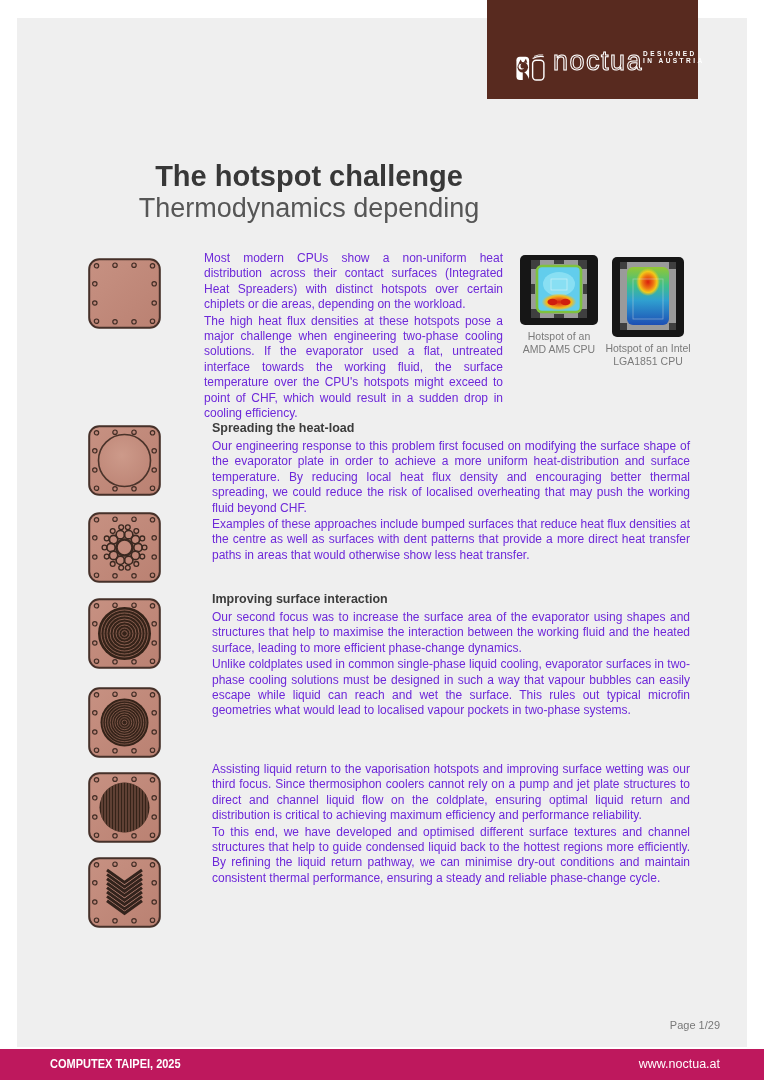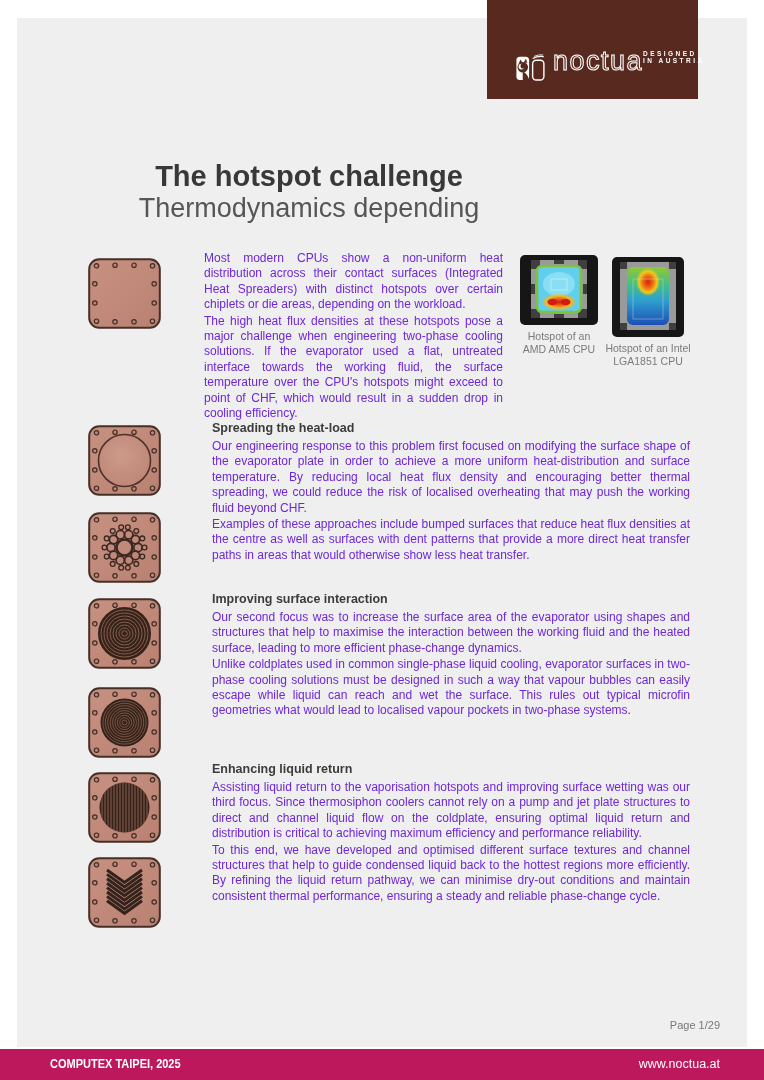--- a/index.html
+++ b/index.html
@@ -293,21 +293,20 @@
 
 <div class="section s2">
   <h2 class="section-heading">Improving surface interaction</h2>
   <div class="body-copy">
     <p class="para">Our second focus was to increase the surface area of the evaporator using shapes and structures that help to maximise the interaction between the working fluid and the heated surface, leading to more efficient phase-change dynamics.</p>
     <p class="para">Unlike coldplates used in common single-phase liquid cooling, evaporator surfaces in two-phase cooling solutions must be designed in such a way that vapour bubbles can easily escape while liquid can reach and wet the surface. This rules out typical microfin geometries what would lead to localised vapour pockets in two-phase systems.</p>
   </div>
 </div>
 
 <div class="section s3">
-  <h2 class="section-heading">Enhancing liquid return</h2>
   <div class="body-copy">
     <p class="para">Assisting liquid return to the vaporisation hotspots and improving surface wetting was our third focus. Since thermosiphon coolers cannot rely on a pump and jet plate structures to direct and channel liquid flow on the coldplate, ensuring optimal liquid return and distribution is critical to achieving maximum efficiency and performance reliability.</p>
     <p class="para">To this end, we have developed and optimised different surface textures and channel structures that help to guide condensed liquid back to the hottest regions more efficiently. By refining the liquid return pathway, we can minimise dry-out conditions and maintain consistent thermal performance, ensuring a steady and reliable phase-change cycle.</p>
   </div>
 </div>
 
 <div class="page-number">Page 1/29</div>
 <div class="footer-bar">
   <div class="footer-left">COMPUTEX TAIPEI, 2025</div>
   <div class="footer-right">www.noctua.at</div>

